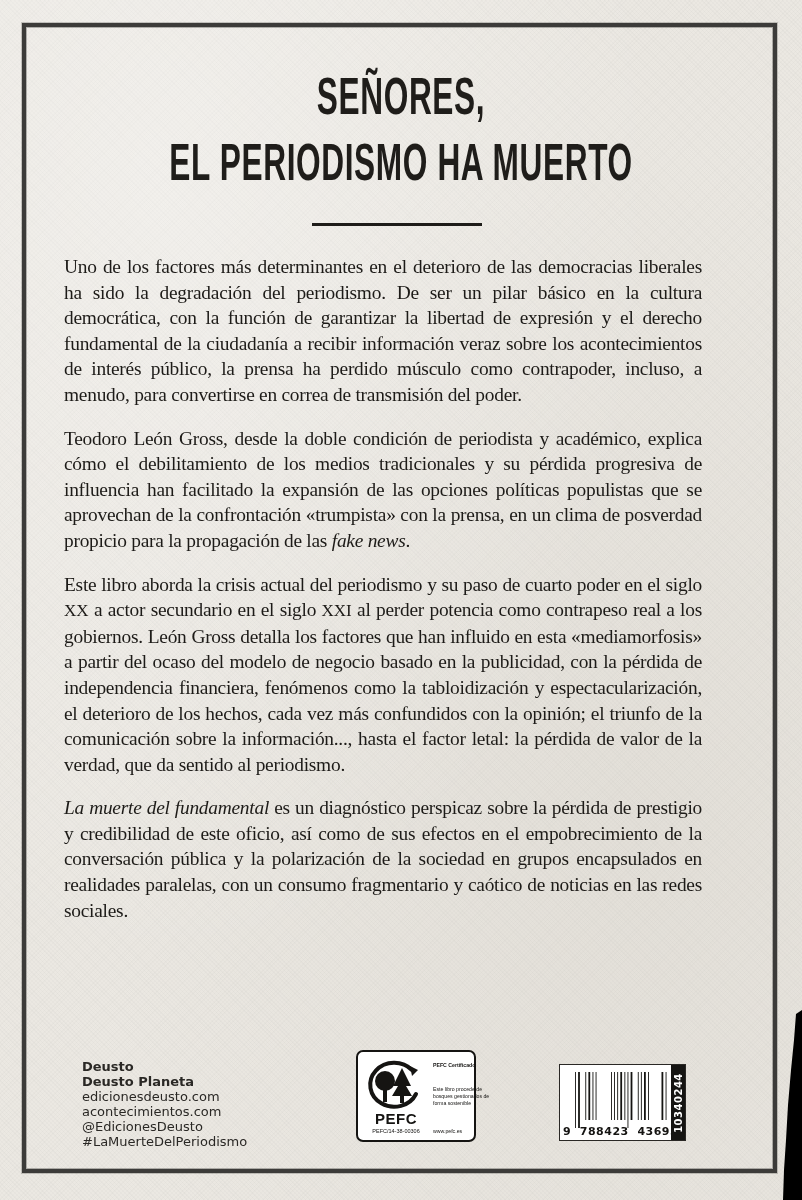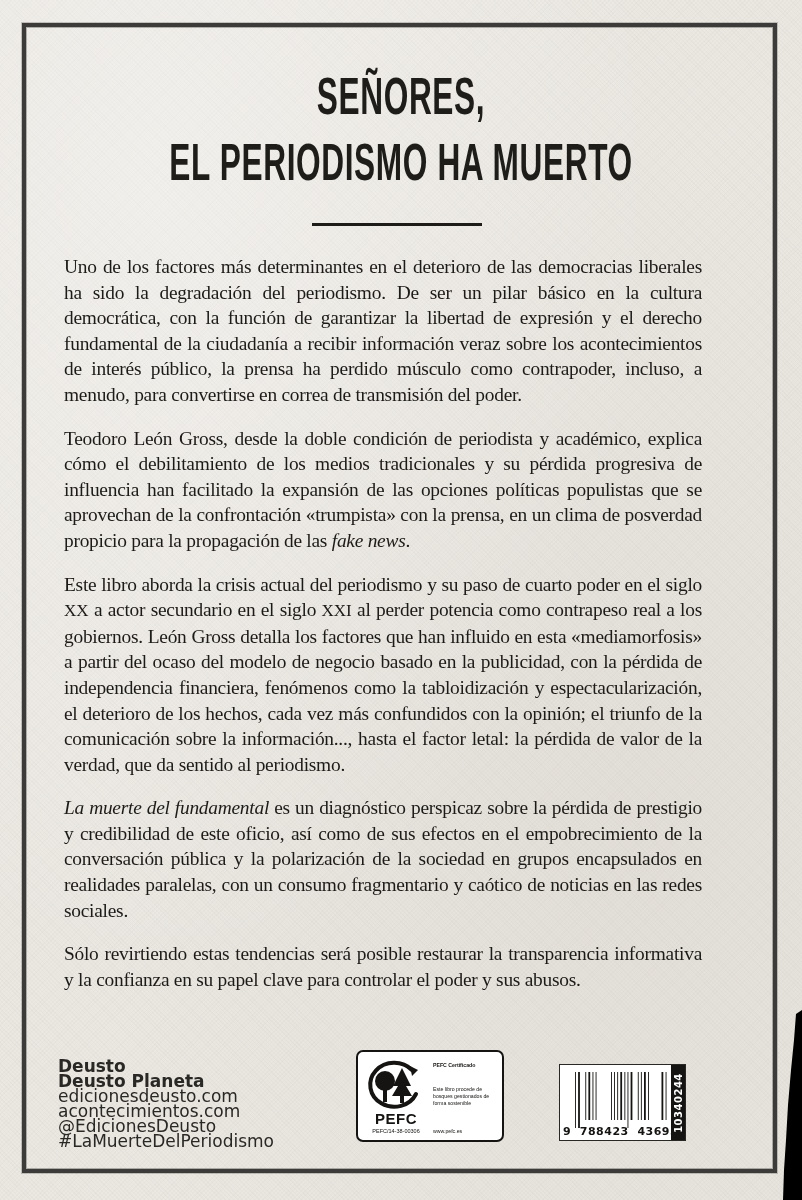--- a/index.html
+++ b/index.html
@@ -74,34 +74,34 @@
       hyphens: manual;
     }
     .body-text p {
       margin: 0 12px 18px 0;
     }
     .body-text em { }
     .smallcaps { font-size: 17px; letter-spacing: 0; }
 
     .publisher {
       position: absolute;
-      left: 58px;
+      left: 82px;
       top: 1059px;
       font-family: "DejaVu Sans", sans-serif;
-      font-size: 17px;
+      font-size: 13px;
       line-height: 15px;
       color: #2a2825;
     }
     .publisher .bold { font-weight: bold; }
 
     .pefc {
       position: absolute;
       left: 356px;
       top: 1050px;
-      width: 148px;
+      width: 120px;
       height: 92px;
       background: #ffffff;
       border: 2.5px solid #151412;
       border-radius: 7px;
       box-sizing: border-box;
       font-family: "Liberation Sans", sans-serif;
       color: #151412;
     }
     .pefc-logo {
       position: absolute;
@@ -204,21 +204,20 @@
   <span>EL PERIODISMO HA MUERTO</span>
 </h1>
 
 <div class="divider"></div>
 
 <div class="body-text" id="body-text">
     <p><span>Uno de los factores más determinantes en el deterioro de las democracias liberales ha sido la degradación del periodismo. De ser un pilar básico en la cultura democrática, con la función de garantizar la libertad de expresión y el derecho fundamental de la ciudadanía a recibir información veraz sobre los acontecimientos de interés público, la prensa ha perdido músculo como contrapoder, incluso, a menudo, para convertirse en correa de transmisión del poder.</span></p>
     <p><span>Teodoro León Gross, desde la doble condición de periodista y académico, explica cómo el debilitamiento de los medios tradicionales y su pérdida progresiva de influencia han facilitado la expansión de las opciones políticas populistas que se aprovechan de la confrontación «trumpista» con la prensa, en un clima de posverdad propicio para la propagación de las </span><em>fake news</em><span>.</span></p>
     <p><span>Este libro aborda la crisis actual del periodismo y su paso de cuarto poder en el siglo </span><span class="smallcaps">XX</span><span> a actor secundario en el siglo </span><span class="smallcaps">XXI</span><span> al perder potencia como contrapeso real a los gobiernos. León Gross detalla los factores que han influido en esta «mediamorfosis» a partir del ocaso del modelo de negocio basado en la publicidad, con la pérdida de independencia financiera, fenómenos como la tabloidización y espectacularización, el deterioro de los hechos, cada vez más confundidos con la opinión; el triunfo de la comunicación sobre la información..., hasta el factor letal: la pérdida de valor de la verdad, que da sentido al periodismo.</span></p>
     <p><em>La muerte del fundamental</em><span> es un diagnóstico perspicaz sobre la pérdida de prestigio y credibilidad de este oficio, así como de sus efectos en el empobrecimiento de la conversación pública y la polarización de la sociedad en grupos encapsulados en realidades paralelas, con un consumo fragmentario y caótico de noticias en las redes sociales.</span></p>
-    <p><span>Sólo revirtiendo estas tendencias será posible restaurar la transparencia informativa y la confianza en su papel clave para controlar el poder y sus abusos.</span></p>
   </div>
 
 <div class="publisher">
   <div class="bold">Deusto</div>
   <div class="bold">Deusto Planeta</div>
   <div>edicionesdeusto.com</div>
   <div>acontecimientos.com</div>
   <div>@EdicionesDeusto</div>
   <div>#LaMuerteDelPeriodismo</div>
 </div>

